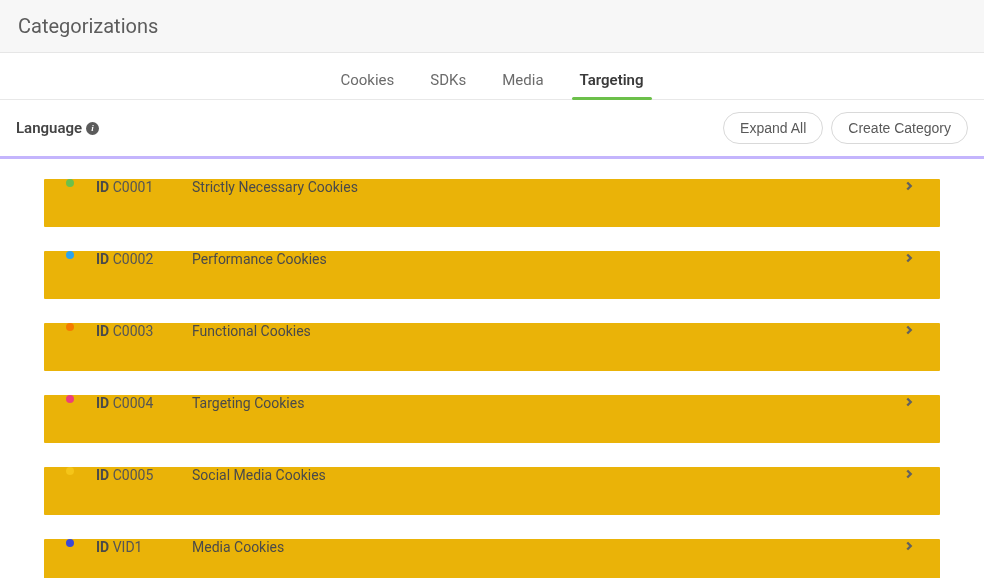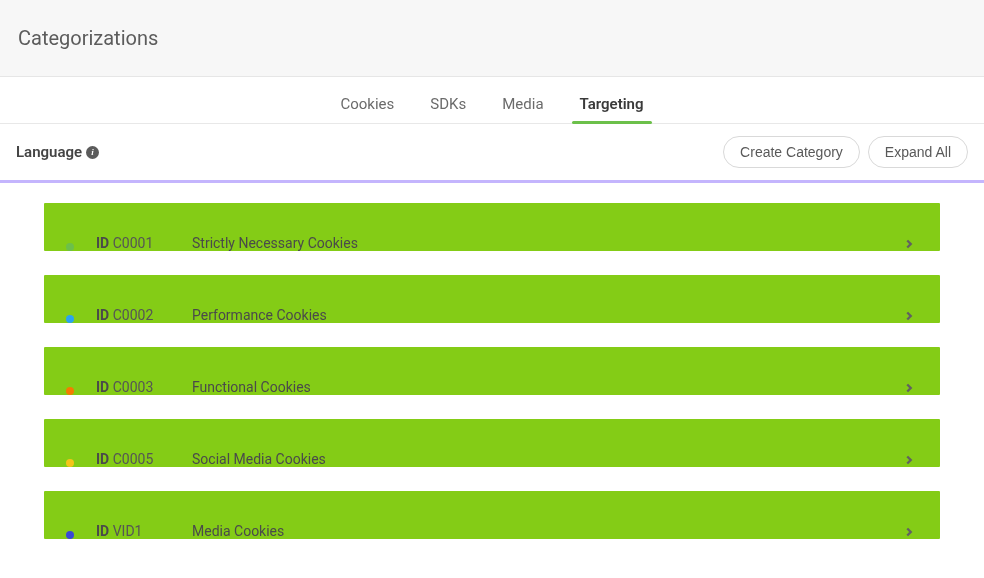--- a/index.html
+++ b/index.html
@@ -6,21 +6,21 @@
     body {
       font-family: -apple-system, BlinkMacSystemFont, "Segoe UI", Roboto, "Helvetica Neue", Arial, sans-serif;
       background: #fff;
       color: #595959;
       font-size: 14px;
       width: 984px;
     }
     .page-header {
       background: #f7f7f7;
       border-bottom: 1px solid #e6e6e6;
-      padding: 26px 18px;
+      padding: 14px 18px;
     }
     .page-title {
       font-size: 20px;
       font-weight: 400;
       color: #5c5c5c;
     }
     .tabs {
       display: flex;
       justify-content: center;
       border-bottom: 1px solid #e8e8e8;
@@ -108,24 +108,24 @@
       padding: 7px 16px;
       border-radius: 18px;
       font-size: 14px;
       cursor: pointer;
       margin-left: 8px;
     }
     .list {
       padding: 20px 44px 0 44px;
     }
     .row {
-      background: #84cc16;
+      background: #eab308;
       height: 48px;
       display: flex;
-      align-items: flex-end;
+      align-items: flex-start;
       padding: 0 24px 0 22px;
       margin-bottom: 24px;
       cursor: pointer;
       border-radius: 1px;
     }
     .dot {
       width: 8px;
       height: 8px;
       border-radius: 50%;
       margin-right: 22px;
@@ -161,22 +161,22 @@
   <div class="tab">Cookies</div>
   <div class="tab">SDKs</div>
   <div class="tab">Media</div>
   <div class="tab active">Targeting</div>
 </div>
 
 <div class="toolbar">
   <span class="lang-label">Language</span>
   <span class="info-icon">i</span>
   <div class="spacer"></div>
+  <button class="btn">Expand All</button>
   <button class="btn">Create Category</button>
-  <button class="btn">Expand All</button>
 </div>
 
 <div class="list">
 
   <div class="row">
     <span class="dot" style="background:#6cc04a"></span>
     <span class="id-block"><span class="id-lbl">ID</span> <span>C0001</span></span>
     <span class="row-title">Strictly Necessary Cookies</span>
     <span class="chev">
         <svg width="14" height="14" viewBox="0 0 24 24" fill="none" stroke="currentColor" stroke-width="4">
@@ -200,20 +200,30 @@
     <span class="dot" style="background:#f57c00"></span>
     <span class="id-block"><span class="id-lbl">ID</span> <span>C0003</span></span>
     <span class="row-title">Functional Cookies</span>
     <span class="chev">
         <svg width="14" height="14" viewBox="0 0 24 24" fill="none" stroke="currentColor" stroke-width="4">
           <polyline points="9 6 15 12 9 18"></polyline>
         </svg>
       </span>
   </div>
 
+  <div class="row">
+    <span class="dot" style="background:#ec407a"></span>
+    <span class="id-block"><span class="id-lbl">ID</span> <span>C0004</span></span>
+    <span class="row-title">Targeting Cookies</span>
+    <span class="chev">
+        <svg width="14" height="14" viewBox="0 0 24 24" fill="none" stroke="currentColor" stroke-width="4">
+          <polyline points="9 6 15 12 9 18"></polyline>
+        </svg>
+      </span>
+  </div>
 
   <div class="row">
     <span class="dot" style="background:#f5c518"></span>
     <span class="id-block"><span class="id-lbl">ID</span> <span>C0005</span></span>
     <span class="row-title">Social Media Cookies</span>
     <span class="chev">
         <svg width="14" height="14" viewBox="0 0 24 24" fill="none" stroke="currentColor" stroke-width="4">
           <polyline points="9 6 15 12 9 18"></polyline>
         </svg>
       </span>

